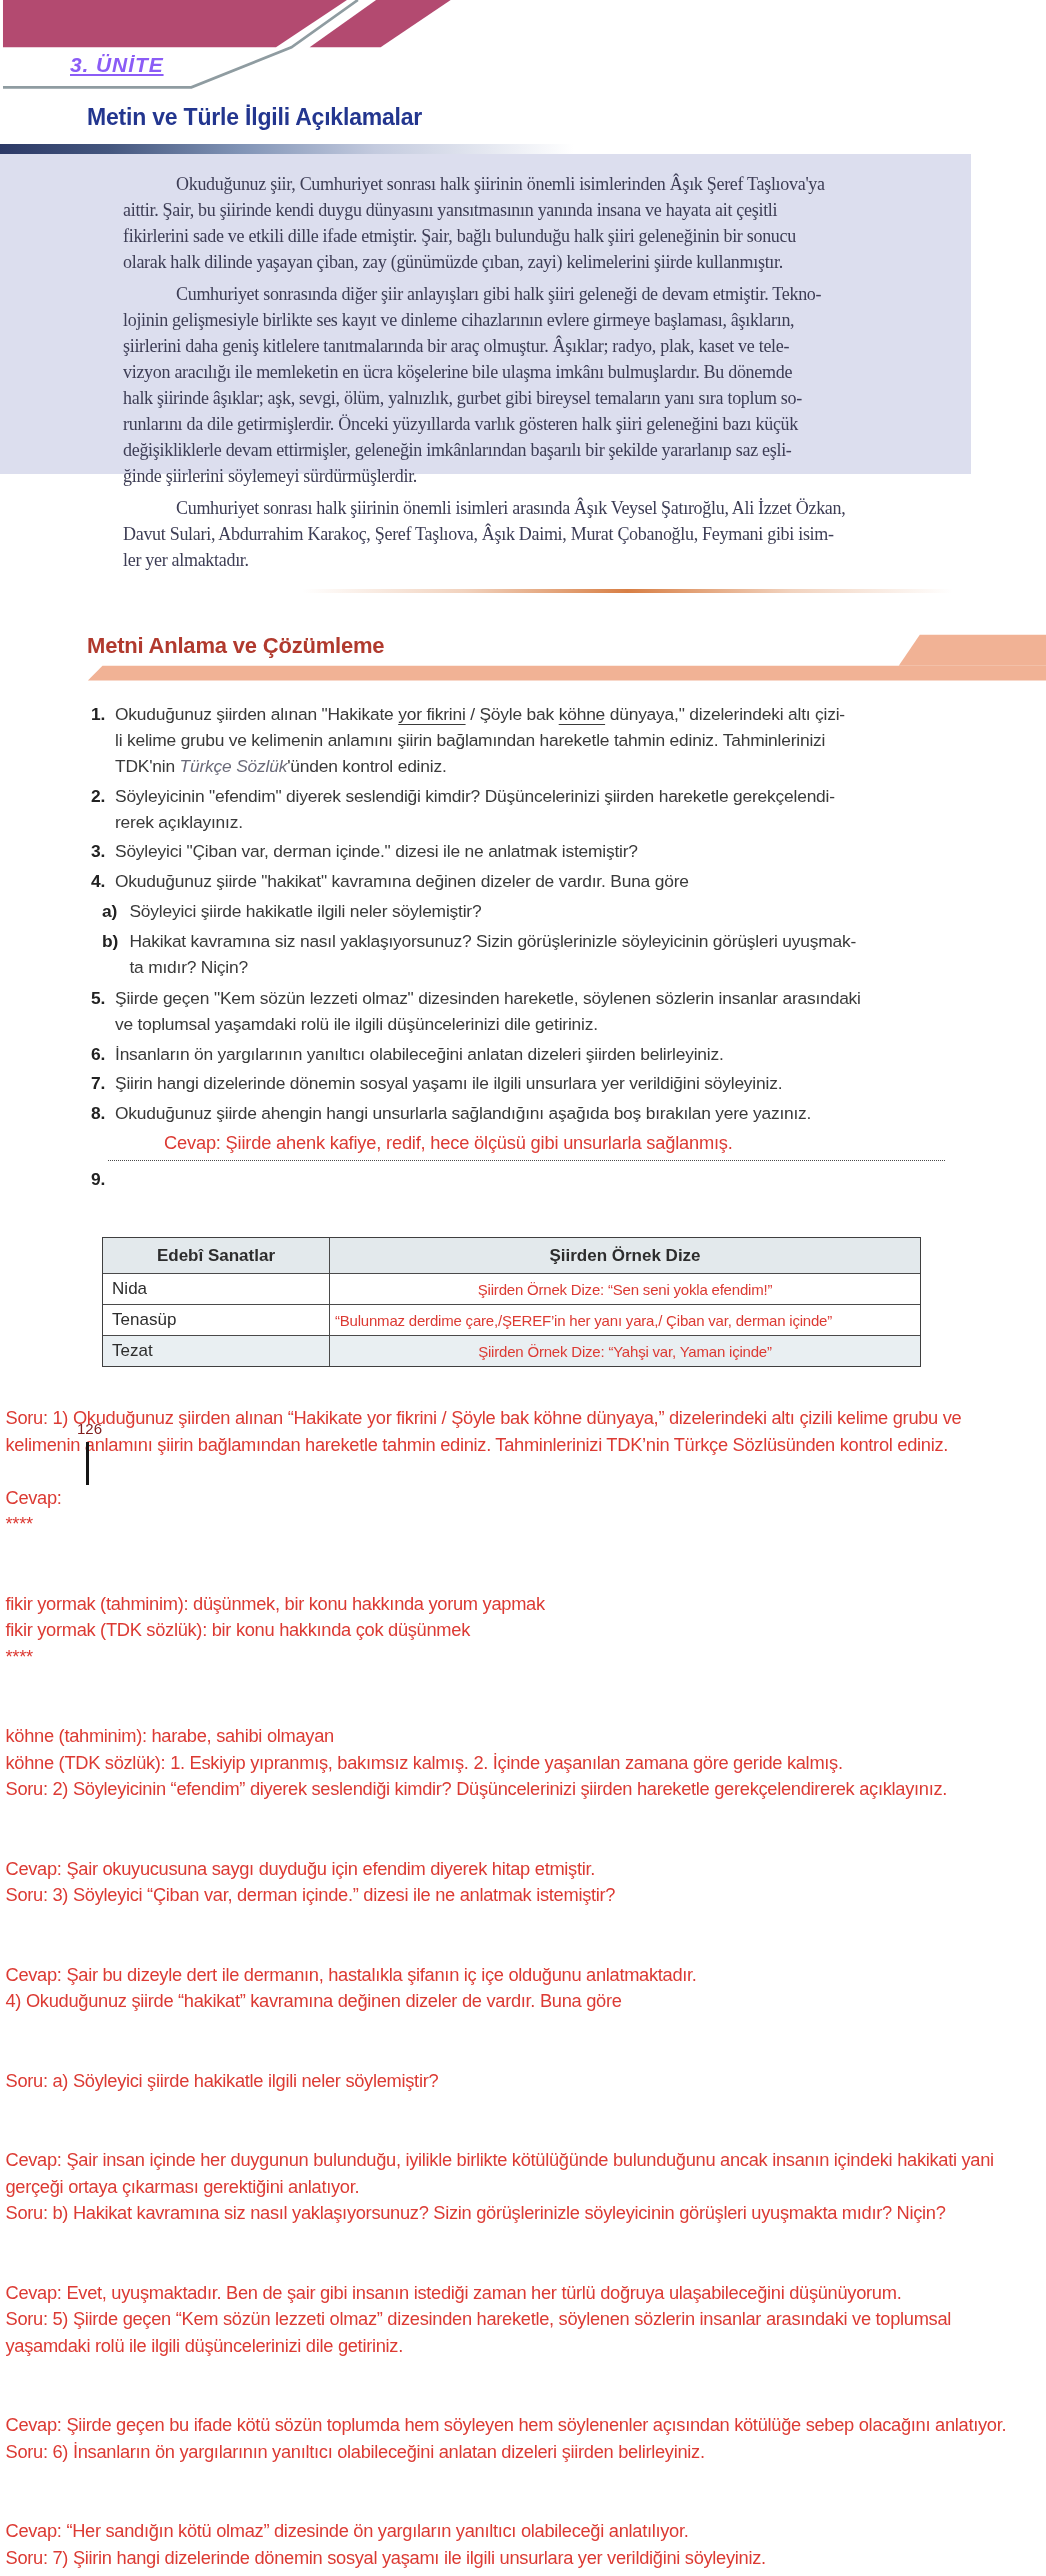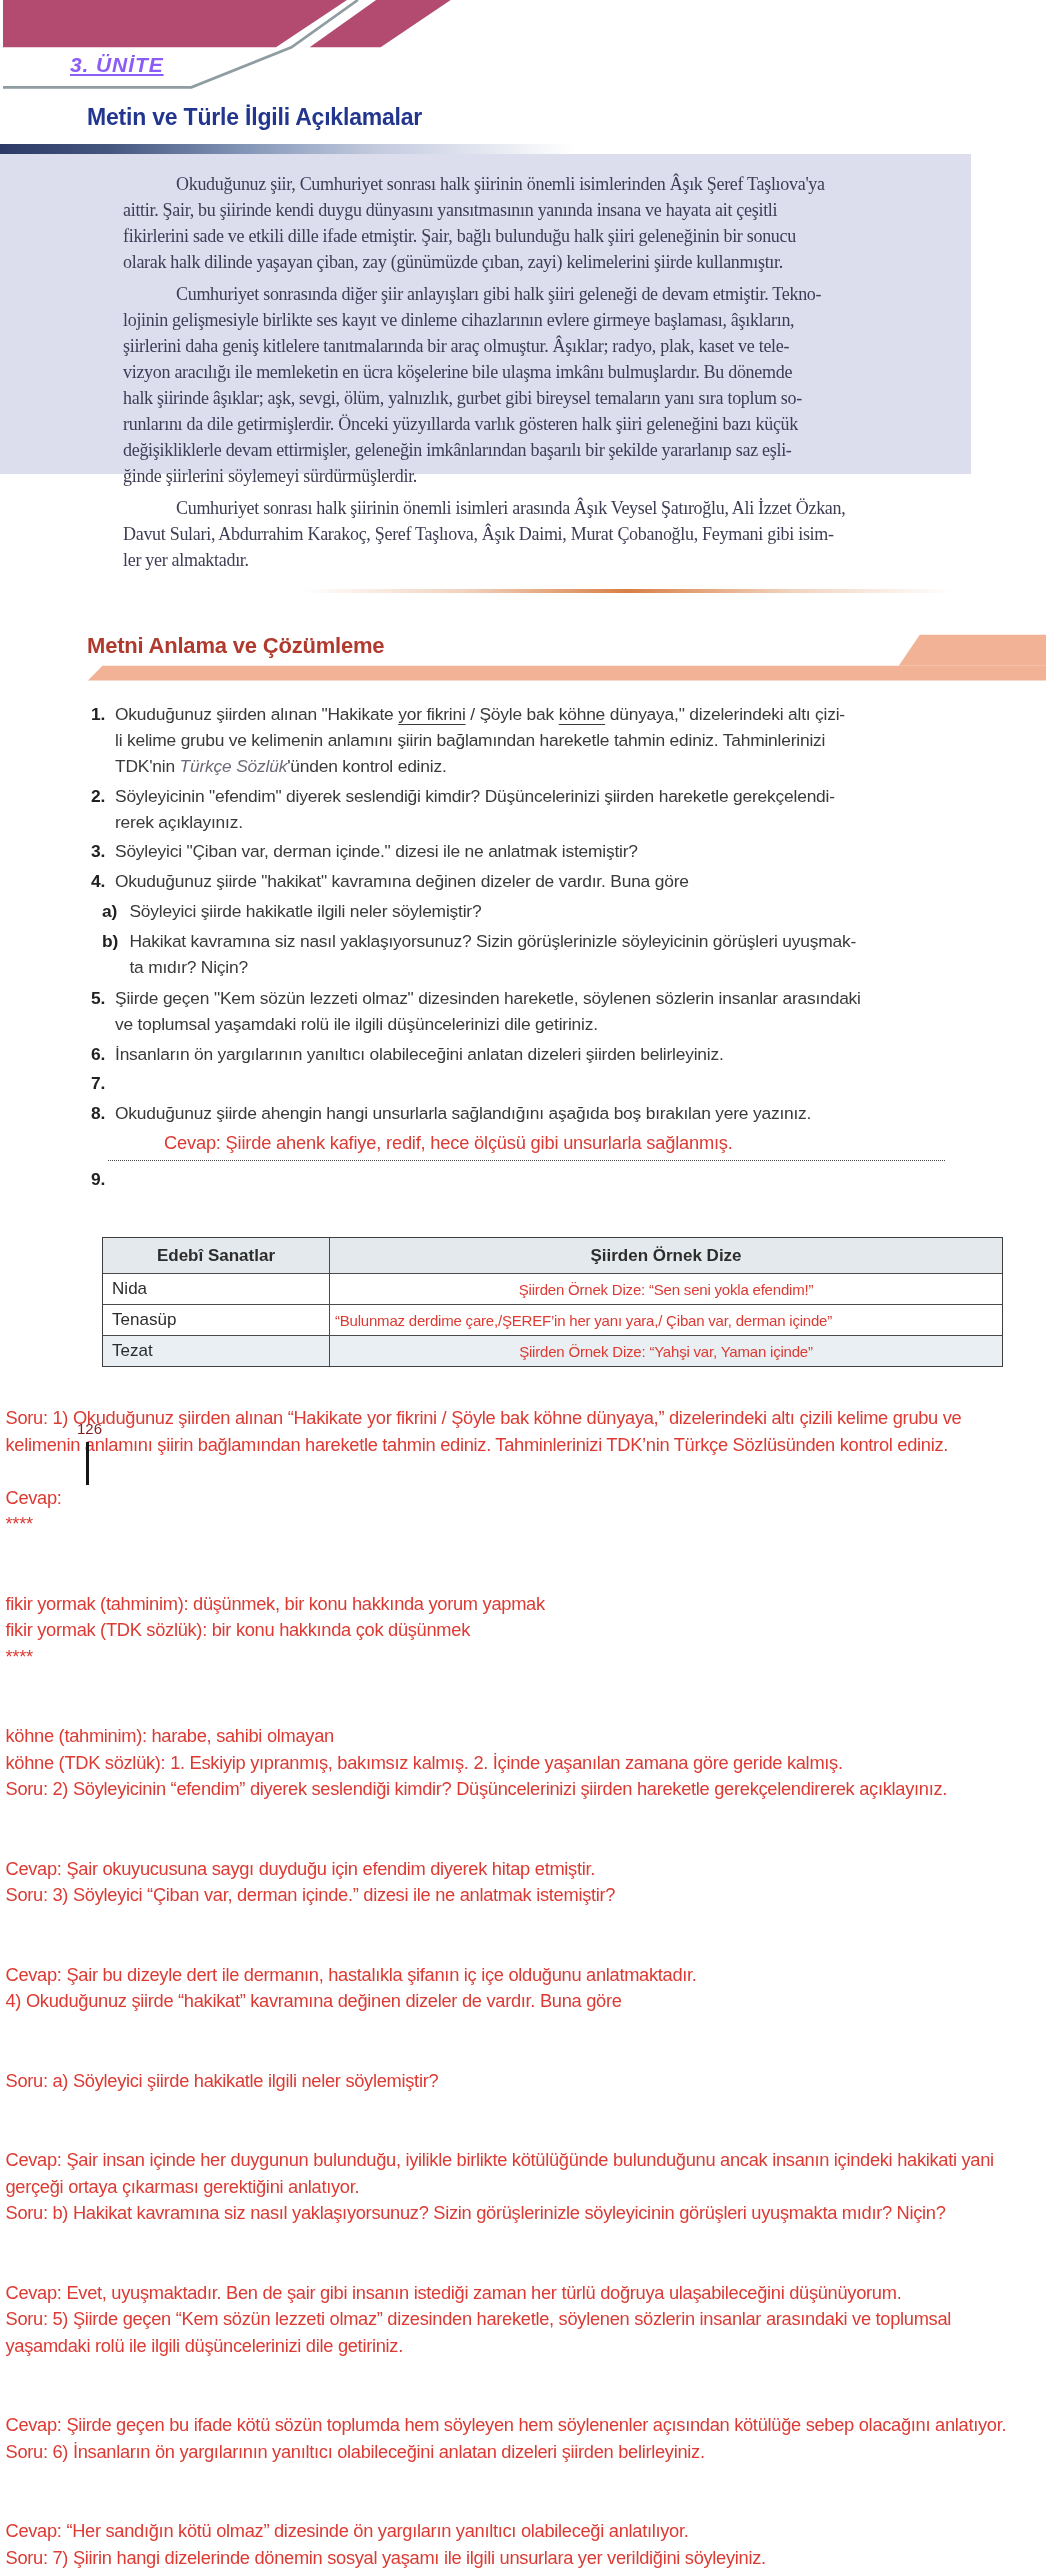--- a/index.html
+++ b/index.html
@@ -64,21 +64,21 @@
   .it{font-style:italic;color:#6b6b7a;}
   .answer-red{
     margin:0.9px 0 0 73px;color:#dc3a33;font-size:18.3px;line-height:26.5px;
   }
   .dotted-line{
     margin:2.7px 0 5.5px 16.5px;width:837px;border-bottom:1.8px dotted #4a4a4a;height:0.9px;
   }
 
   
   .lit-table{
-    position:absolute;left:102px;top:1237px;width:901px;
+    position:absolute;left:102px;top:1237px;width:819px;
     border:1.8px solid #3f3f3f;box-sizing:border-box;background:#fff;
   }
   .t-row{display:flex;border-top:0.9px solid #4a4a4a;height:30px;align-items:center;position:relative;}
   .t-row.header{border-top:none;height:35px;background:#e3e9ec;font-weight:bold;color:#2d2d2d;}
   .t-row.tint{background:#e9eff2;}
   .t-c1{flex:0 0 227px;border-right:0.9px solid #4a4a4a;align-self:stretch;display:flex;align-items:center;
         padding-left:9.1px;box-sizing:border-box;font-size:17px;color:#2d2d2d;}
   .t-row.header .t-c1{justify-content:center;padding-left:0;}
   .t-c2{flex:1;text-align:center;font-size:17px;color:#2d2d2d;}
   .t-red{color:#dc3a33;font-size:15px;letter-spacing:-0.2px;}
@@ -180,20 +180,21 @@
 ve toplumsal yaşamdaki rolü ile ilgili düşüncelerinizi dile getiriniz.</span>
   </div>
 
   <div class="q">
     <span class="qnum">6.</span>
     <span class="qtext">İnsanların ön yargılarının yanıltıcı olabileceğini anlatan dizeleri şiirden belirleyiniz.</span>
   </div>
 
   <div class="q">
     <span class="qnum">7.</span>
+    <span class="qtext">Şiirin hangi dizelerinde dönemin sosyal yaşamı ile ilgili unsurlara yer verildiğini söyleyiniz.</span>
   </div>
 
   <div class="q">
     <span class="qnum">8.</span>
     <span class="qtext">Okuduğunuz şiirde ahengin hangi unsurlarla sağlandığını aşağıda boş bırakılan yere yazınız.</span>
   </div>
   <div class="answer-red">Cevap: Şiirde ahenk kafiye, redif, hece ölçüsü gibi unsurlarla sağlanmış.</div>
   <div class="dotted-line"></div>
 
   <div class="q">

